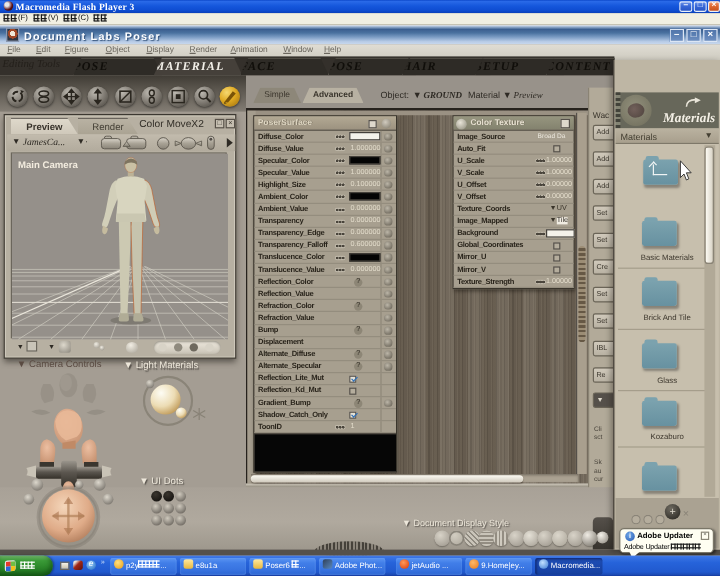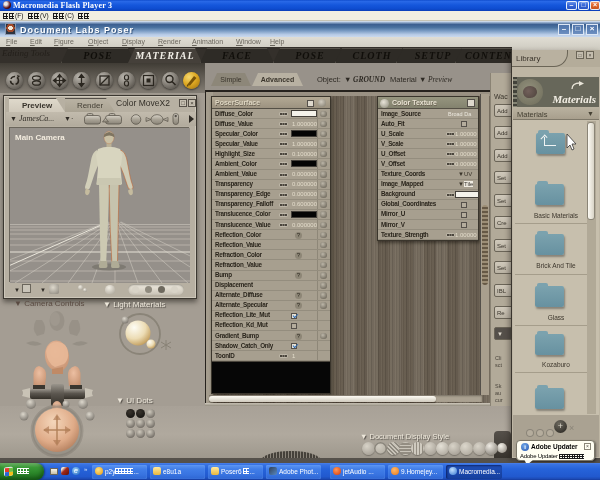--- a/index.html
+++ b/index.html
@@ -41,21 +41,21 @@
 #tb2 .ico{position:absolute;left:5px;top:2px;width:11px;height:12px;background:radial-gradient(circle at 50% 40%,#f0e8d8 0 30%,#a04828 31% 55%,#2e3440 56%);border:1px solid #8a98b0;}
 .wbtn2{position:absolute;top:3px;width:12px;height:11px;background:rgba(90,125,180,0.75);
  box-shadow:inset 0 0 0 1px #dce6f4;color:#fff;font-size:8px;line-height:10px;text-align:center;font-weight:bold;}
 
 #mb2{left:0;top:37px;width:600px;height:13px;background:linear-gradient(180deg,#e0ddd4,#cecbc0);font-size:7px;color:#6b675e;}
 #mb2 span{position:absolute;top:1px;}
 #mb2 span:first-letter{text-decoration:underline;}
 
 #tabbar{left:0;top:47px;width:512px;height:16px;background:#34302b;overflow:hidden;}
 .ptab{position:absolute;top:1px;height:15px;width:74px;color:#100e0a;
- font-family:"Liberation Serif",serif;font-style:italic;font-weight:bold;font-size:10px;text-align:center;line-height:16px;letter-spacing:1px;
+ font-family:"Liberation Serif",serif;font-style:italic;font-weight:bold;font-size:10px;line-height:16px;letter-spacing:1px;
  background:linear-gradient(#56524a,#56524a) 0 0/100% 1px no-repeat,
   linear-gradient(90deg,#56524a 0 1px,transparent 1px calc(100% - 1px),#56524a calc(100% - 1px)) no-repeat,#2e2b26;
  clip-path:polygon(7px 0,calc(100% - 7px) 0,100% 100%,0 100%);}
 .ptab.sel{background:linear-gradient(#8a857c,#8a857c) 0 0/100% 1px no-repeat,#45403a;color:#f2efe8;}
 #edittools{left:0;top:63px;width:205px;height:30px;background:linear-gradient(180deg,#403c35 0%,#5d5850 40%,#837d74 100%);}
 .etool{position:absolute;top:9px;width:17px;height:17px;border-radius:50%;
  background:radial-gradient(circle at 35% 30%,#bcb8b0 0%,#87827a 45%,#45413a 100%);box-shadow:0 1px 2px rgba(0,0,0,0.5);}
 .etool.gold{background:radial-gradient(circle at 35% 30%,#f5d870 0%,#dfa922 45%,#9a6c0c 100%);}
 #edittext{left:2px;top:48px;color:#231f1a;font-family:"Liberation Serif",serif;font-style:italic;font-size:9px;}
 
@@ -94,21 +94,21 @@
 .nrow .q{position:absolute;top:1.5px;width:7px;height:7px;border-radius:50%;background:#8d8676;color:#2e2a22;font-size:6px;text-align:center;line-height:7px;}
 .nrow .chk{position:absolute;top:2px;width:6px;height:6px;background:#b5ad9d;border:1px solid #55504a;}
 .nrow .chk.on{background:#e6e2d6;}
 .nrow .chk.on:after{content:"";position:absolute;left:0.5px;top:0px;width:3.5px;height:2px;border-left:1.3px solid #2e6eb8;border-bottom:1.3px solid #2e6eb8;transform:rotate(-45deg);}
 
 #wacros{left:490px;top:73px;width:22px;height:385px;background:#b2aa99;border-left:1px solid #8a8374;}
 .wbt{position:absolute;left:3px;width:22px;height:13px;background:linear-gradient(180deg,#d0c9bb,#b9b2a3);
  border:1px solid #6b6558;border-radius:2px;font-size:6px;color:#3a352c;line-height:13px;padding-left:2px;overflow:hidden;}
 
 #botstrip{left:0;top:406px;width:512px;height:52px;background:linear-gradient(180deg,#a8a197,#b0a99e 55%,#9e988d);}
-#dds{left:360px;top:425px;}
+#dds{left:335px;top:425px;}
 .ddsph{position:absolute;top:442px;width:13px;height:13px;border-radius:50%;background:radial-gradient(circle at 38% 32%,#ddd8cd,#948e82);box-shadow:0 1px 1px rgba(50,45,40,0.35);}
 #drawer{left:261px;top:451px;width:60px;height:12px;border-radius:50%/90% 90% 15% 15%;
  background:repeating-linear-gradient(90deg,#8a847a 0 1.5px,#45413a 1.5px 3px),linear-gradient(180deg,#6b665e,#3c3832);}
 #botedge{left:0;top:458px;width:600px;height:5px;background:#55514b;}
 
 #library{left:511px;top:50px;width:89px;height:408px;background:#beb6a4;border-left:1px solid #3a352e;box-shadow:-2px 2px 5px rgba(30,25,20,0.4);}
 #libtab{position:absolute;left:0;top:0;width:89px;height:17px;background:#b4ac9a;}
 #libtab .shape{position:absolute;left:0;top:0;width:56px;height:17px;background:#b9b1a0;border-bottom:1px solid #6b6557;border-right:1px solid #6b6557;border-radius:0 0 14px 0;}
 #libtab .t{position:absolute;left:4px;top:4px;font-size:8px;color:#3a342b;}
 .libbn{position:absolute;top:1px;width:8px;height:8px;background:#c4bdae;border:1px solid #6b6557;color:#4a453c;font-size:5px;line-height:7px;text-align:center;}
@@ -189,21 +189,21 @@
   <span style="left:192px;">Animation</span>
       <span style="left:236px;">Window</span>
   <span style="left:270px;">Help</span>
 </div>
 
 <div class="abs" id="tabbar">
   <div class="ptab" style="left:61px;">POSE</div>
   <div class="ptab sel" style="left:128px;">MATERIAL</div>
   <div class="ptab" style="left:200px;">FACE</div>
   <div class="ptab" style="left:273px;">POSE</div>
-  <div class="ptab" style="left:335px;">CLOTH</div>
+  <div class="ptab" style="left:335px;">HAIR</div>
   <div class="ptab" style="left:396px;">SETUP</div>
   <div class="ptab" style="left:455px;">CONTENT</div>
 </div>
 <div class="abs" id="edittext">Editing Tools</div>
 
 <div class="abs" id="edittools">
   <div class="etool" style="left:6px;"><svg width="17" height="17">
           <circle cx="8.5" cy="8.5" r="4" fill="none" stroke="#2a261f" stroke-width="1.6" stroke-dasharray="5 2"></circle>
           <path d="M11,3 l3,1 l-2,2z" fill="#2a261f"></path>
         </svg></div>
@@ -684,26 +684,20 @@
 <div class="abs" style="left:136px;top:409px;width:9px;height:9px;border-radius:50%;background:radial-gradient(circle at 40% 32%,#3a352e,#0e0c0a);"></div>
 <div class="abs" style="left:146px;top:409px;width:9px;height:9px;border-radius:50%;background:radial-gradient(circle at 40% 32%,#cfc9bd,#55504a);"></div>
 <div class="abs" style="left:126px;top:419px;width:9px;height:9px;border-radius:50%;background:radial-gradient(circle at 40% 32%,#cfc9bd,#55504a);"></div>
 <div class="abs" style="left:136px;top:419px;width:9px;height:9px;border-radius:50%;background:radial-gradient(circle at 40% 32%,#cfc9bd,#55504a);"></div>
 <div class="abs" style="left:146px;top:419px;width:9px;height:9px;border-radius:50%;background:radial-gradient(circle at 40% 32%,#cfc9bd,#55504a);"></div>
 <div class="abs" style="left:126px;top:429px;width:9px;height:9px;border-radius:50%;background:radial-gradient(circle at 40% 32%,#cfc9bd,#55504a);"></div>
 <div class="abs" style="left:136px;top:429px;width:9px;height:9px;border-radius:50%;background:radial-gradient(circle at 40% 32%,#cfc9bd,#55504a);"></div>
 <div class="abs" style="left:146px;top:429px;width:9px;height:9px;border-radius:50%;background:radial-gradient(circle at 40% 32%,#cfc9bd,#55504a);"></div>
 
 <div class="abs" id="library">
-  <div id="libtab">
-        <div class="shape"></div>
-        <span class="t">Library</span>
-    <div class="libbn" style="left:64px;">□</div>
-    <div class="libbn" style="left:74px;">×</div>
-  </div>
   <div id="libhead">
     <div class="pod">
           <i></i>
         </div>
     <svg style="position:absolute;right:14px;top:4px;" width="14" height="10" viewBox="0 0 14 10">
           <path d="M1,8 Q1,2 9,2" fill="none" stroke="#e8e4d8" stroke-width="1.3"></path>
           <path d="M8,0 L13,2.5 L8,5 z" fill="#e8e4d8"></path>
         </svg>
     <div class="mat">Materials</div>
   </div>

